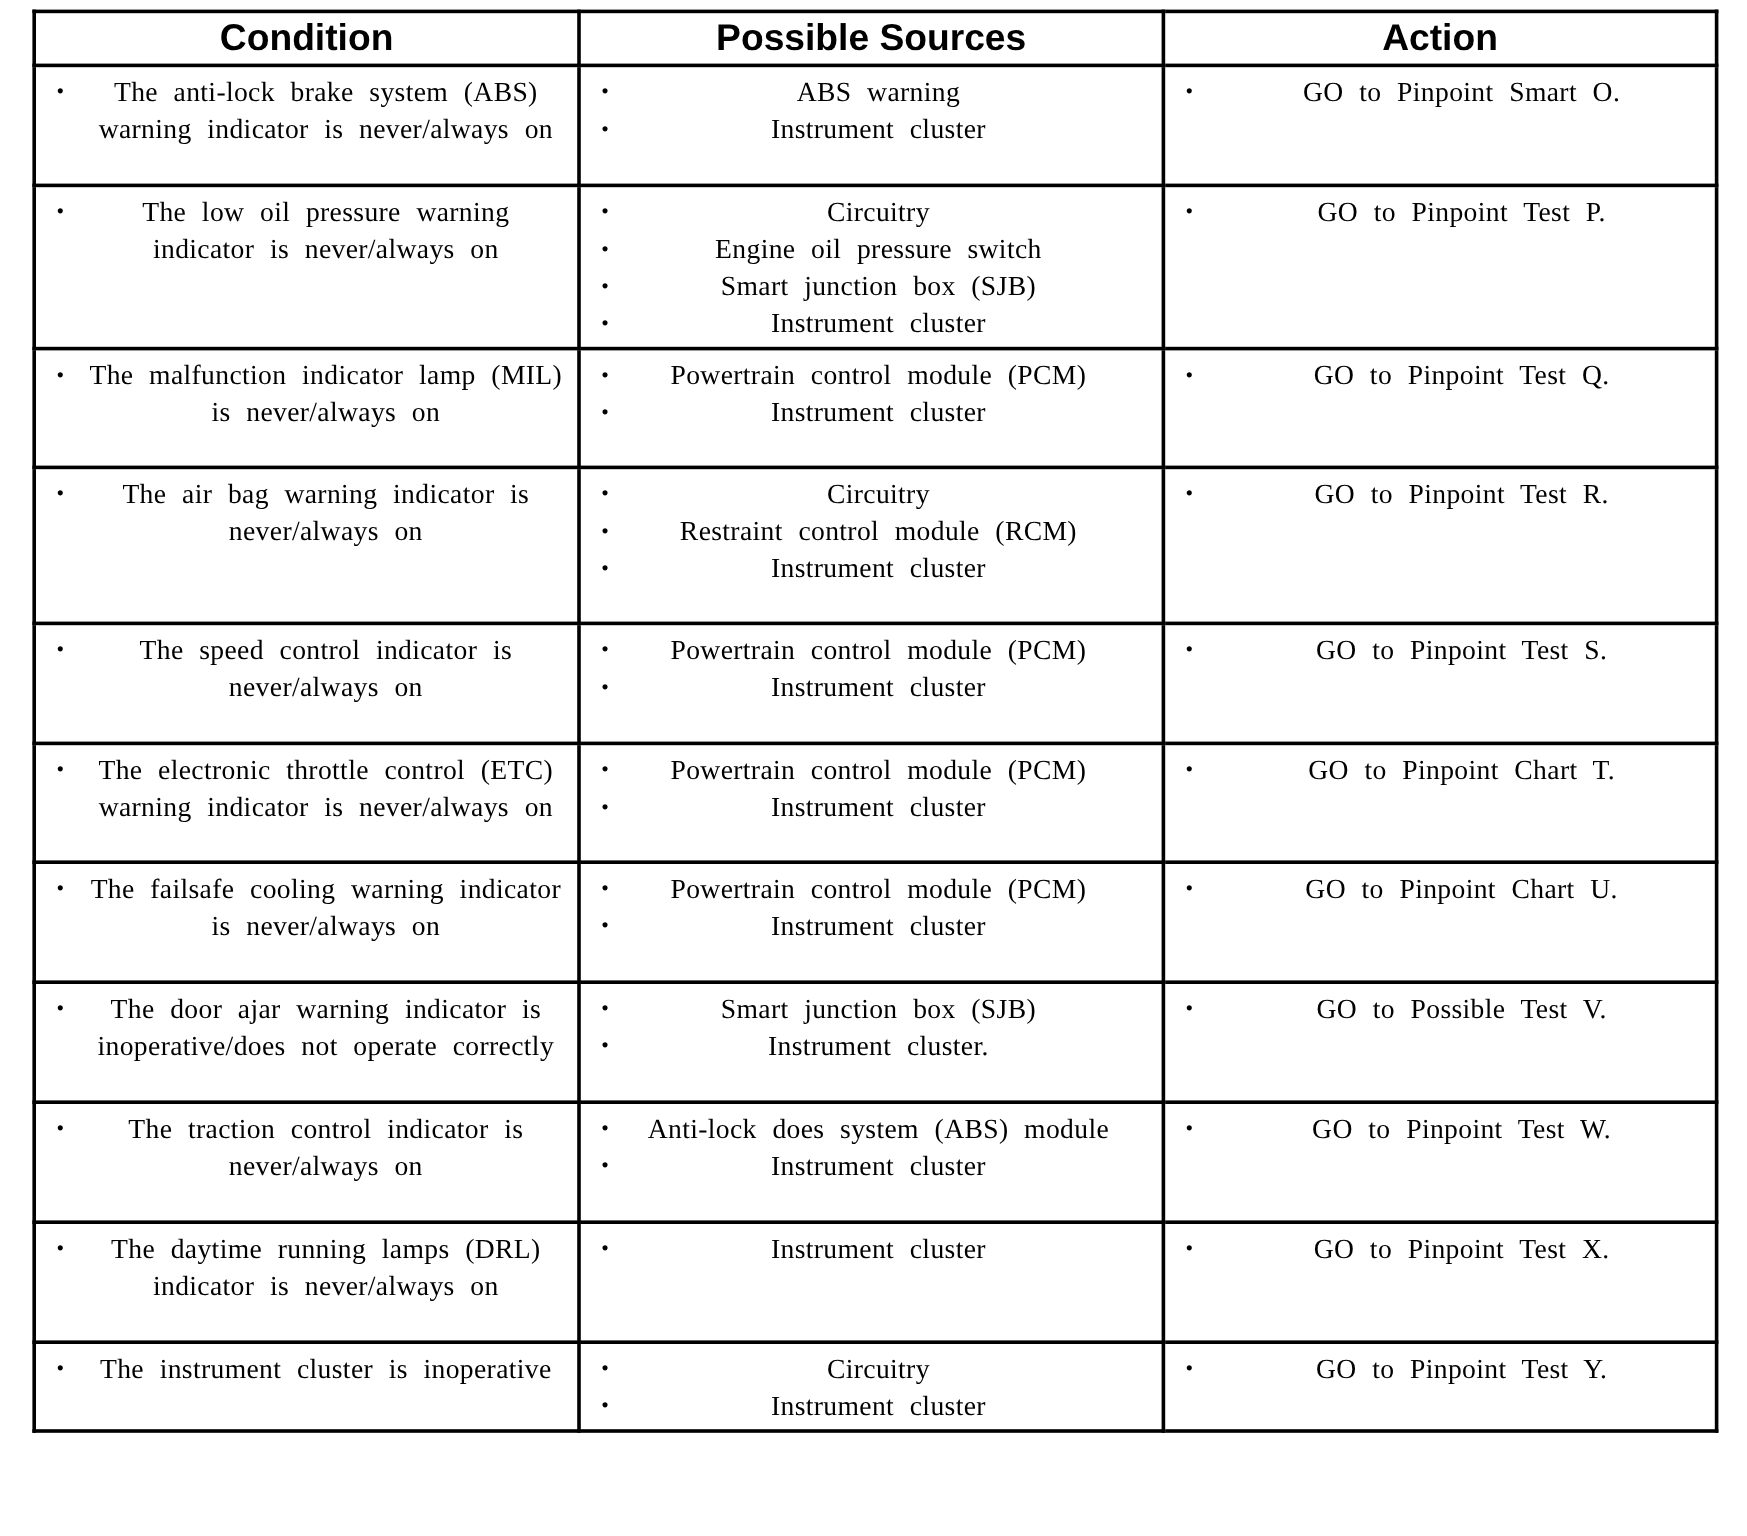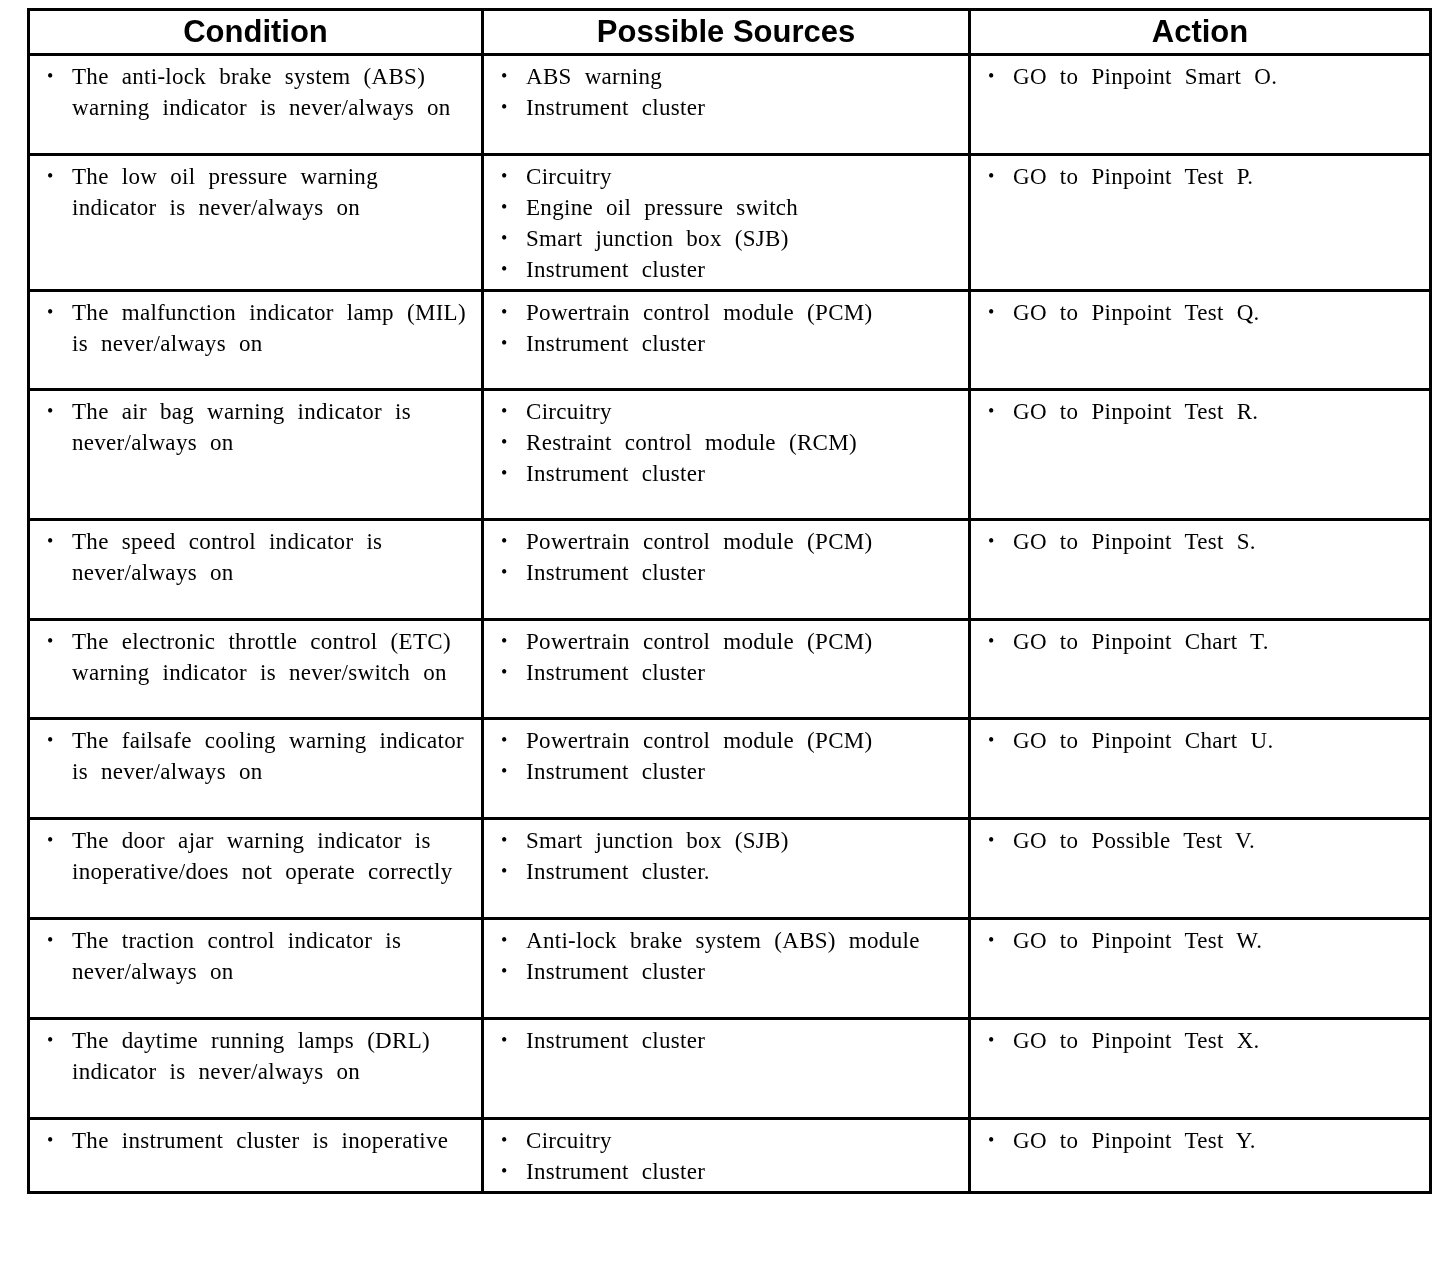--- a/index.html
+++ b/index.html
@@ -54,20 +54,21 @@
     flex: 0 0 42px;
     padding-left: 17px;
     line-height: 31px;
     font-size: 18px;
   }
   .btext {
     flex: 1;
     line-height: 31px;
     word-spacing: 7px;
     letter-spacing: 0.3px;
+    text-align: center;
   }
   td.sources-cell .btext { padding-right: 24px; }
   td.condition-cell .btext { padding-right: 4px; }
   
   .symptom tbody tr:nth-child(1)  td { height: 100px; }
   .symptom tbody tr:nth-child(2)  td { height: 131px; }
   .symptom tbody tr:nth-child(3)  td { height: 99px; }
   .symptom tbody tr:nth-child(4)  td { height: 130px; }
   .symptom tbody tr:nth-child(5)  td { height: 100px; }
   .symptom tbody tr:nth-child(6)  td { height: 99px; }
@@ -230,21 +231,21 @@
               <span class="bullet">•</span>
               <span class="btext">GO to Pinpoint Test S.</span>
             </div>
           </td>
   </tr>
 
   <tr>
     <td class="condition-cell">
             <div class="bullet-item">
               <span class="bullet">•</span>
-              <span class="btext">The electronic throttle control (ETC) warning indicator is never/switch on</span>
+              <span class="btext">The electronic throttle control (ETC) warning indicator is never/always on</span>
             </div>
           </td>
     <td class="sources-cell">
             <div class="bullet-item">
               <span class="bullet">•</span>
               <span class="btext">Powertrain control module (PCM)</span>
             </div>
             <div class="bullet-item">
               <span class="bullet">•</span>
               <span class="btext">Instrument cluster</span>
@@ -311,21 +312,21 @@
   <tr>
     <td class="condition-cell">
             <div class="bullet-item">
               <span class="bullet">•</span>
               <span class="btext">The traction control indicator is never/always on</span>
             </div>
           </td>
     <td class="sources-cell">
             <div class="bullet-item">
               <span class="bullet">•</span>
-              <span class="btext">Anti-lock brake system (ABS) module</span>
+              <span class="btext">Anti-lock does system (ABS) module</span>
             </div>
             <div class="bullet-item">
               <span class="bullet">•</span>
               <span class="btext">Instrument cluster</span>
             </div>
           </td>
     <td class="action-cell">
             <div class="bullet-item">
               <span class="bullet">•</span>
               <span class="btext">GO to Pinpoint Test W.</span>

